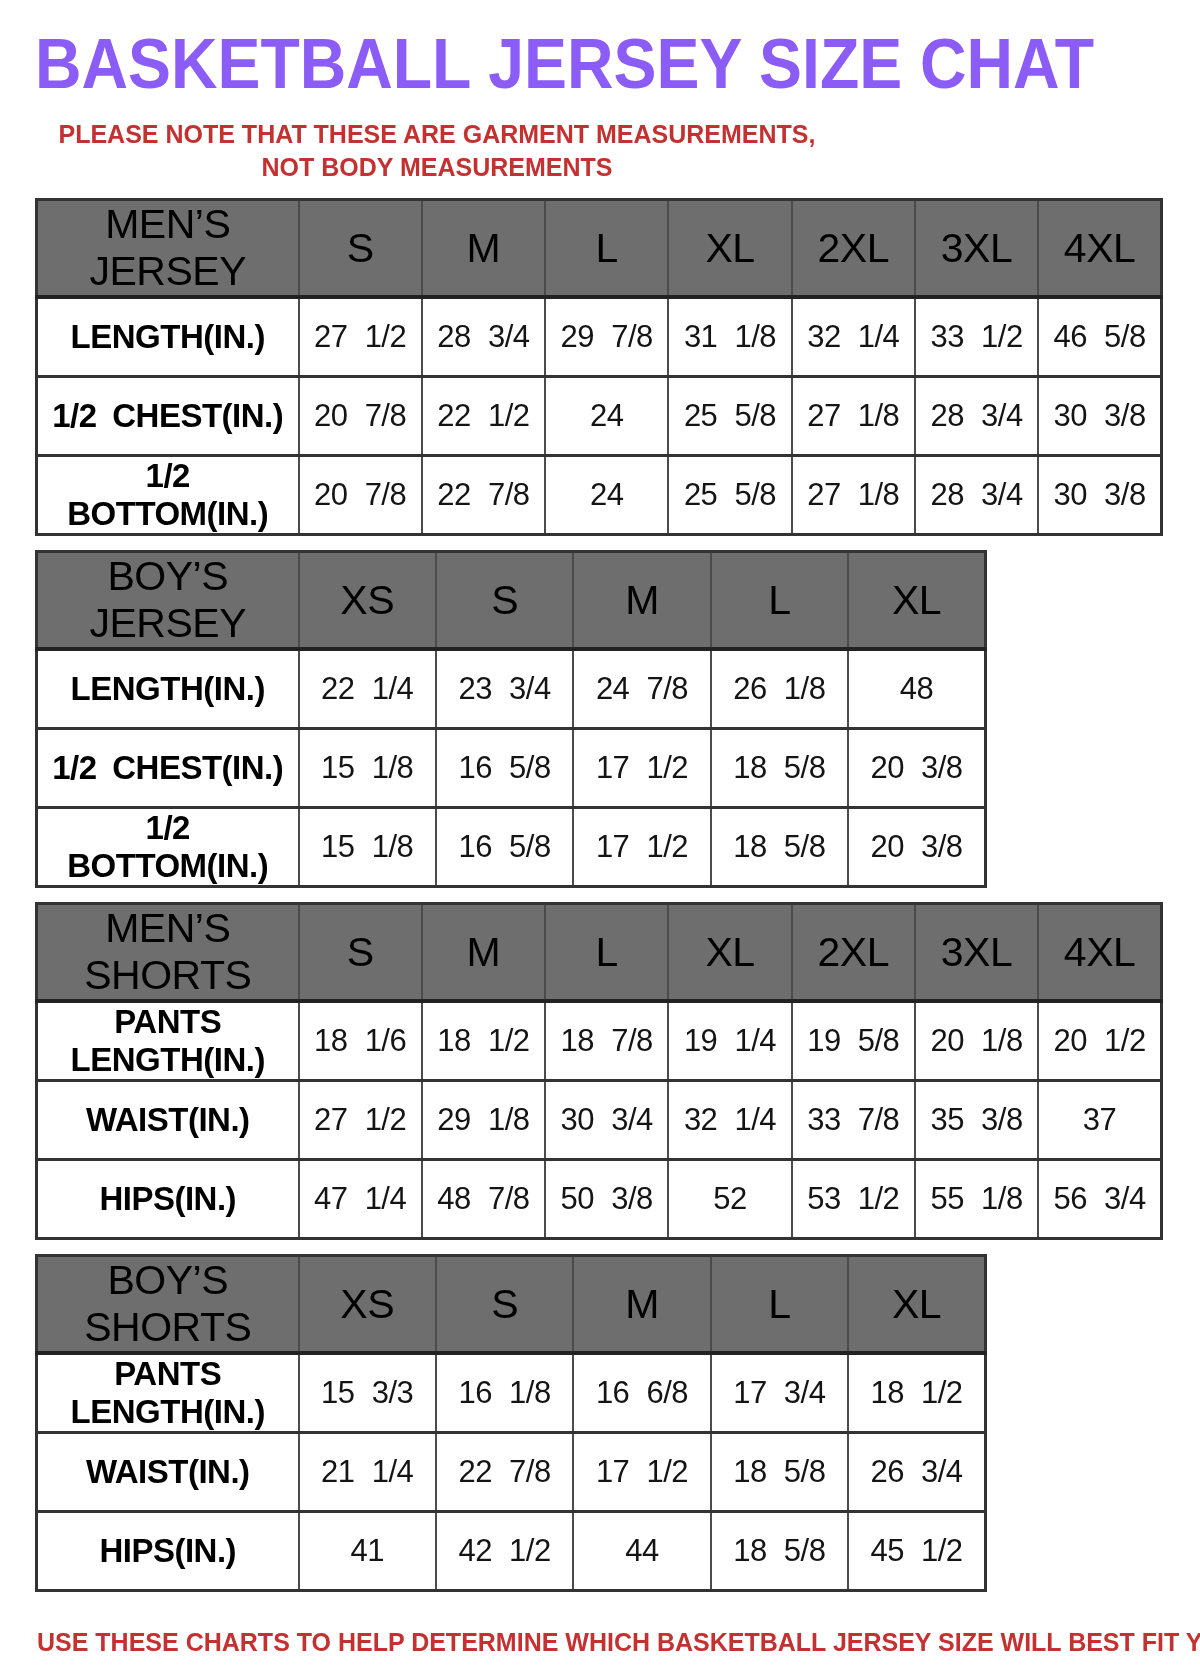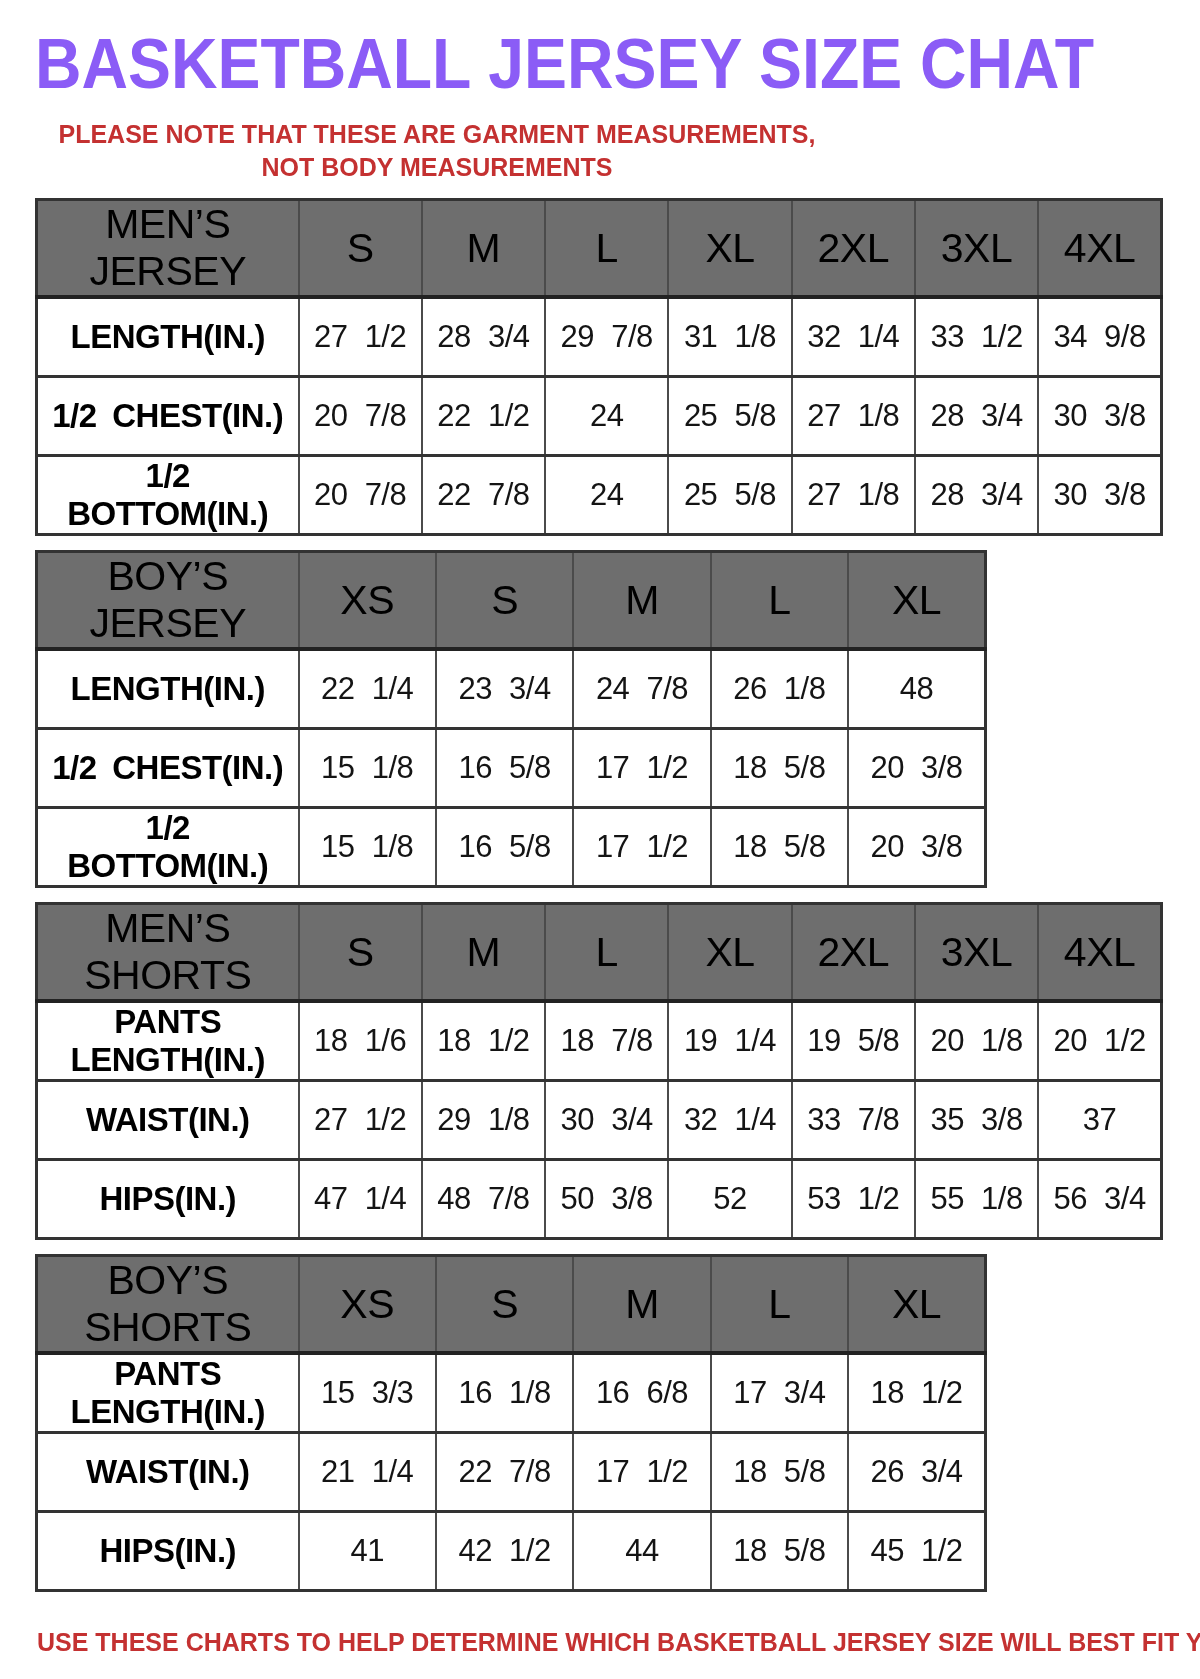--- a/index.html
+++ b/index.html
@@ -121,21 +121,21 @@
         </thead>
         <tbody>
           <tr>
             <th class="row-label">LENGTH(IN.)</th>
             <td>27 1/2</td>
             <td>28 3/4</td>
             <td>29 7/8</td>
             <td>31 1/8</td>
             <td>32 1/4</td>
             <td>33 1/2</td>
-            <td>34 9/8</td>
+            <td>46 5/8</td>
           </tr>
           <tr>
             <th class="row-label">1/2 CHEST(IN.)</th>
             <td>20 7/8</td>
             <td>22 1/2</td>
             <td>24</td>
             <td>25 5/8</td>
             <td>27 1/8</td>
             <td>28 3/4</td>
             <td>30 3/8</td>

